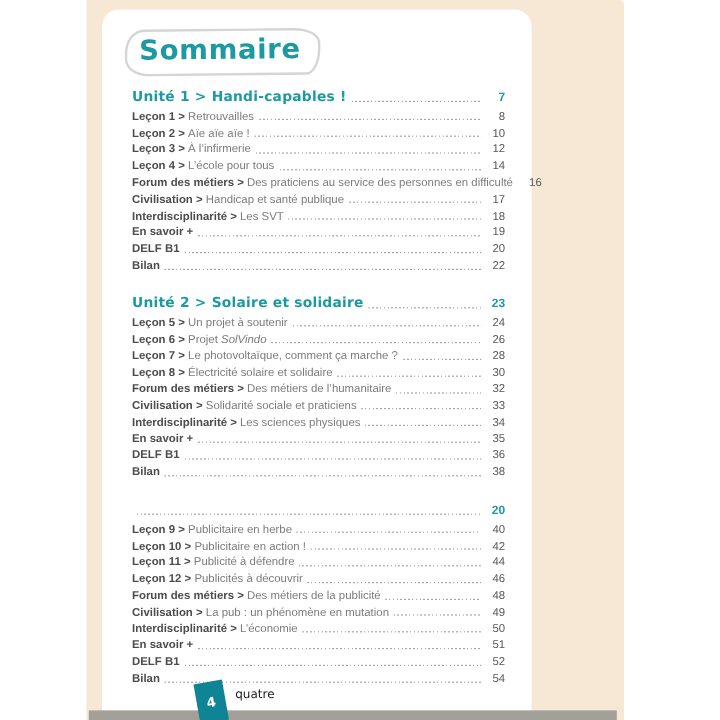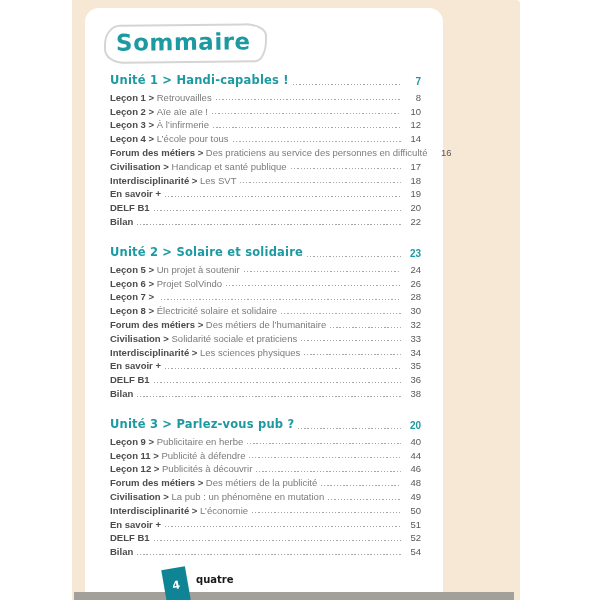--- a/index.html
+++ b/index.html
@@ -58,21 +58,21 @@
   .row{
     display:flex;align-items:flex-end;
     height:13.8px;
     font-size:9.5px;
     color:var(--gray);
   }
   .row .lbl{
     font-weight:bold;color:var(--dark);white-space:pre;
   }
   .row .ttl{color:var(--gray);white-space:pre;}
-  .row .ttl.italic{}
+  .row .ttl.italic{font-style:italic;}
   .row .leader{
     flex:1;
     height:2px;
     align-self:flex-end;
     margin:0 4px 2px 4px;
     background-image:repeating-linear-gradient(to right, var(--dots) 0 1.3px, transparent 1.3px 3.2px);
     background-size:100% 1.4px;
     background-position:bottom;
     background-repeat:no-repeat;
   }
@@ -98,21 +98,21 @@
     transform:rotate(-10deg);
     display:flex;align-items:center;justify-content:center;
     z-index:3;
   }
   .page-tab span{
     color:#ffffff;font-weight:bold;font-size:11px;
     font-family:"DejaVu Sans", sans-serif;
   }
   .page-word{
     position:absolute;left:196px;top:574px;
-    font-weight:bold;font-size:10px;color:#1a1a1a;
+    font-weight:normal;font-size:10px;color:#1a1a1a;
     font-family:"DejaVu Sans", sans-serif;
     z-index:3;
   }
 </style>
 </head>
 <body>
 
 <div class="book-frame"></div>
 
 <div class="sheet">
@@ -198,20 +198,21 @@
         </div>
         <div class="row">
           <span class="lbl">Leçon 6 &gt; </span>
           <span class="ttl">Projet </span>
           <span class="ttl italic">SolVindo</span>
           <span class="leader"></span>
           <span class="pg">26</span>
         </div>
         <div class="row">
           <span class="lbl">Leçon 7 &gt; </span>
+          <span class="ttl">Le photovoltaïque, comment ça marche ?</span>
           <span class="leader"></span>
           <span class="pg">28</span>
         </div>
         <div class="row">
           <span class="lbl">Leçon 8 &gt; </span>
           <span class="ttl">Électricité solaire et solidaire</span>
           <span class="leader"></span>
           <span class="pg">30</span>
         </div>
         <div class="row">
@@ -243,29 +244,34 @@
           <span class="pg">36</span>
         </div>
         <div class="row">
           <span class="lbl">Bilan</span>
           <span class="leader"></span>
           <span class="pg">38</span>
         </div>
       </div>
       <div class="unit">
         <div class="row unit-heading">
-          <span class="lbl">Unité 3 &gt; Parlez-vous pub ?</span>
           <span class="leader"></span>
           <span class="pg">20</span>
         </div>
         <div class="row">
           <span class="lbl">Leçon 9 &gt; </span>
           <span class="ttl">Publicitaire en herbe</span>
           <span class="leader"></span>
           <span class="pg">40</span>
+        </div>
+        <div class="row">
+          <span class="lbl">Leçon 10 &gt; </span>
+          <span class="ttl">Publicitaire en action !</span>
+          <span class="leader"></span>
+          <span class="pg">42</span>
         </div>
         <div class="row">
           <span class="lbl">Leçon 11 &gt; </span>
           <span class="ttl">Publicité à défendre</span>
           <span class="leader"></span>
           <span class="pg">44</span>
         </div>
         <div class="row">
           <span class="lbl">Leçon 12 &gt; </span>
           <span class="ttl">Publicités à découvrir</span>

